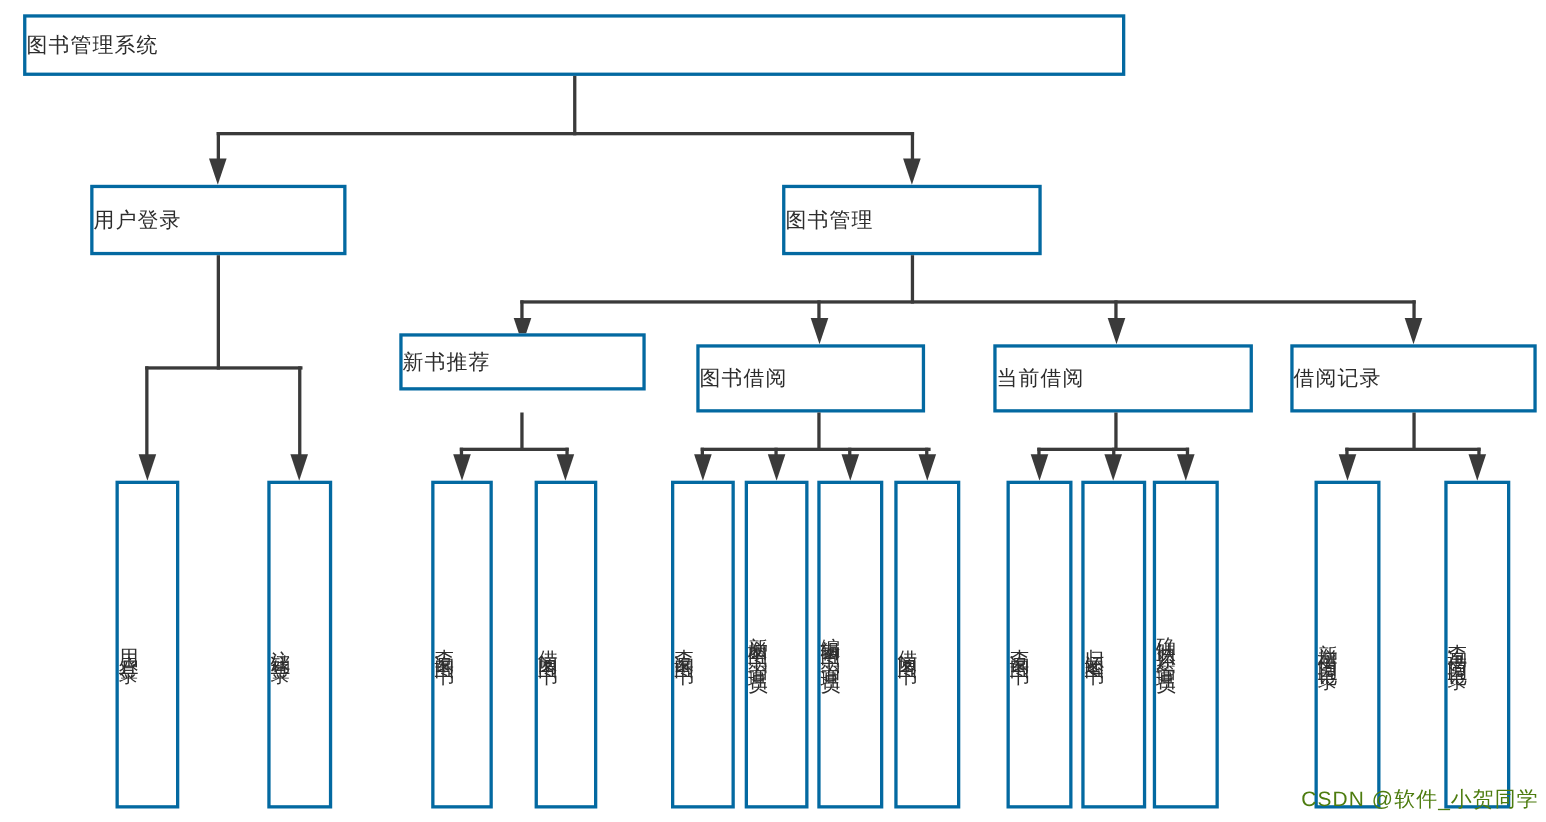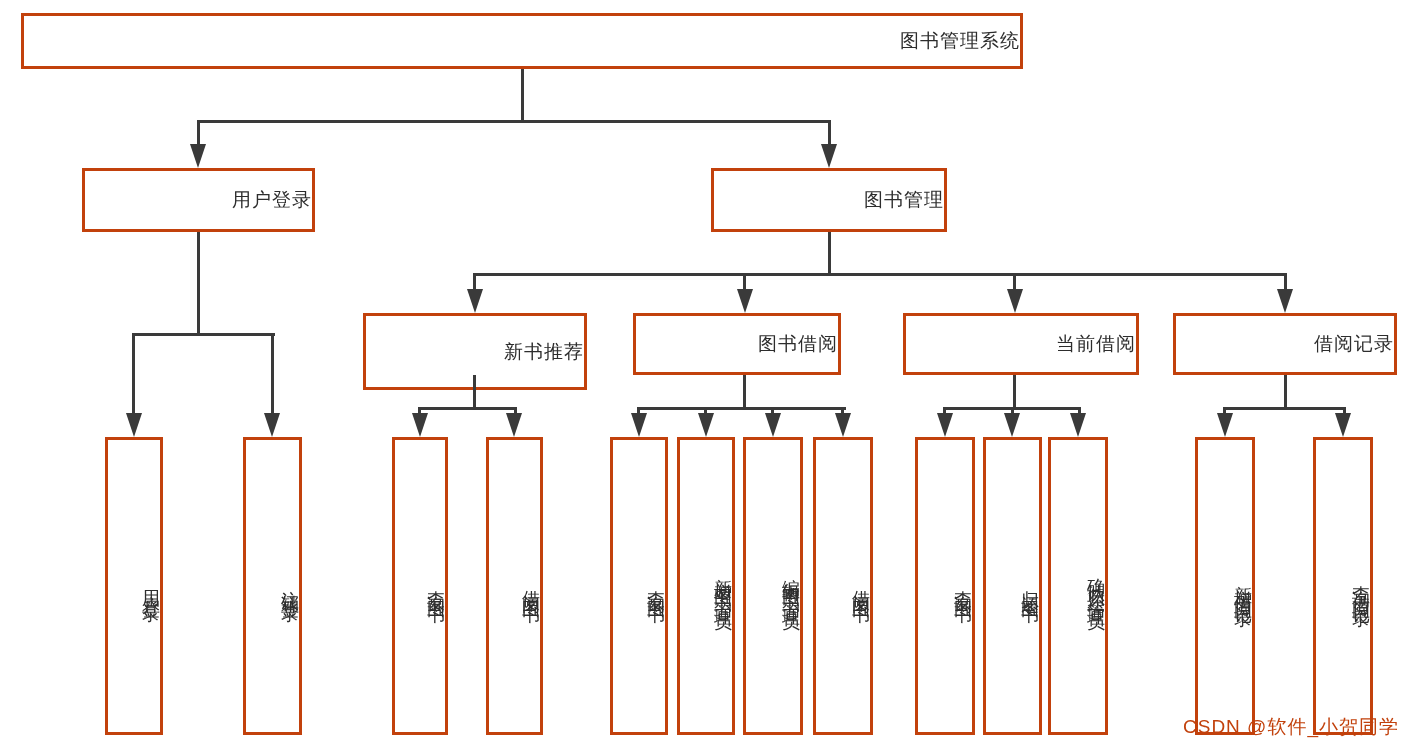--- a/index.html
+++ b/index.html
@@ -8,25 +8,25 @@
     background: #ffffff;
     font-family: "Liberation Sans", sans-serif;
     position: relative;
     overflow: hidden;
   }
   #canvas { position: absolute; left: 0; top: 0; width: 1405px; height: 747px; }
 
   .node {
     position: absolute;
     box-sizing: border-box;
-    border: 3px solid #c2410c;
+    border: 3px solid #0369a1;
     background: #ffffff;
     display: flex;
     align-items: center;
-    justify-content: flex-end;
+    justify-content: flex-start;
     color: #2d2d2d;
   }
   .hnode { font-size: 19px; letter-spacing: 1px; }
   .leaf  { font-size: 18px; }
   .leaf .vtext {
     writing-mode: vertical-rl;
     text-orientation: mixed;
     letter-spacing: 5px;
     line-height: 1;
     white-space: nowrap;
@@ -44,21 +44,21 @@
     width: 0; height: 0;
     border-left: 8px solid transparent;
     border-right: 8px solid transparent;
     border-top: 24px solid #3a3a3a;
   }
 
   .watermark {
     position: absolute;
     left: 1183px; top: 714px;
     font-size: 19px;
-    color: #c2410c;
+    color: #4d7c0f;
     letter-spacing: 1px;
     white-space: nowrap;
     z-index: 5;
   }
 </style>
 </head>
 <body>
 
 <div id="canvas">
 
@@ -91,21 +91,21 @@
   <div class="hline" style="left:473px; top:273px; width:814px;"></div>
   <div class="vline" style="left:473px; top:273px; height:24px;"></div>
   <div class="arrowhead" style="left:467px; top:289px;"></div>
   <div class="vline" style="left:743px; top:273px; height:24px;"></div>
   <div class="arrowhead" style="left:737px; top:289px;"></div>
   <div class="vline" style="left:1013px; top:273px; height:24px;"></div>
   <div class="arrowhead" style="left:1007px; top:289px;"></div>
   <div class="vline" style="left:1284px; top:273px; height:24px;"></div>
   <div class="arrowhead" style="left:1277px; top:289px;"></div>
 
-  <div class="node hnode" style="left:363px; top:313px; width:224px; height:77px;">
+  <div class="node hnode" style="left:363px; top:303px; width:224px; height:52px;">
     <span>新书推荐</span>
   </div>
   <div class="node hnode" style="left:633px; top:313px; width:208px; height:62px;">
     <span>图书借阅</span>
   </div>
   <div class="node hnode" style="left:903px; top:313px; width:236px; height:62px;">
     <span>当前借阅</span>
   </div>
   <div class="node hnode" style="left:1173px; top:313px; width:224px; height:62px;">
     <span>借阅记录</span>

